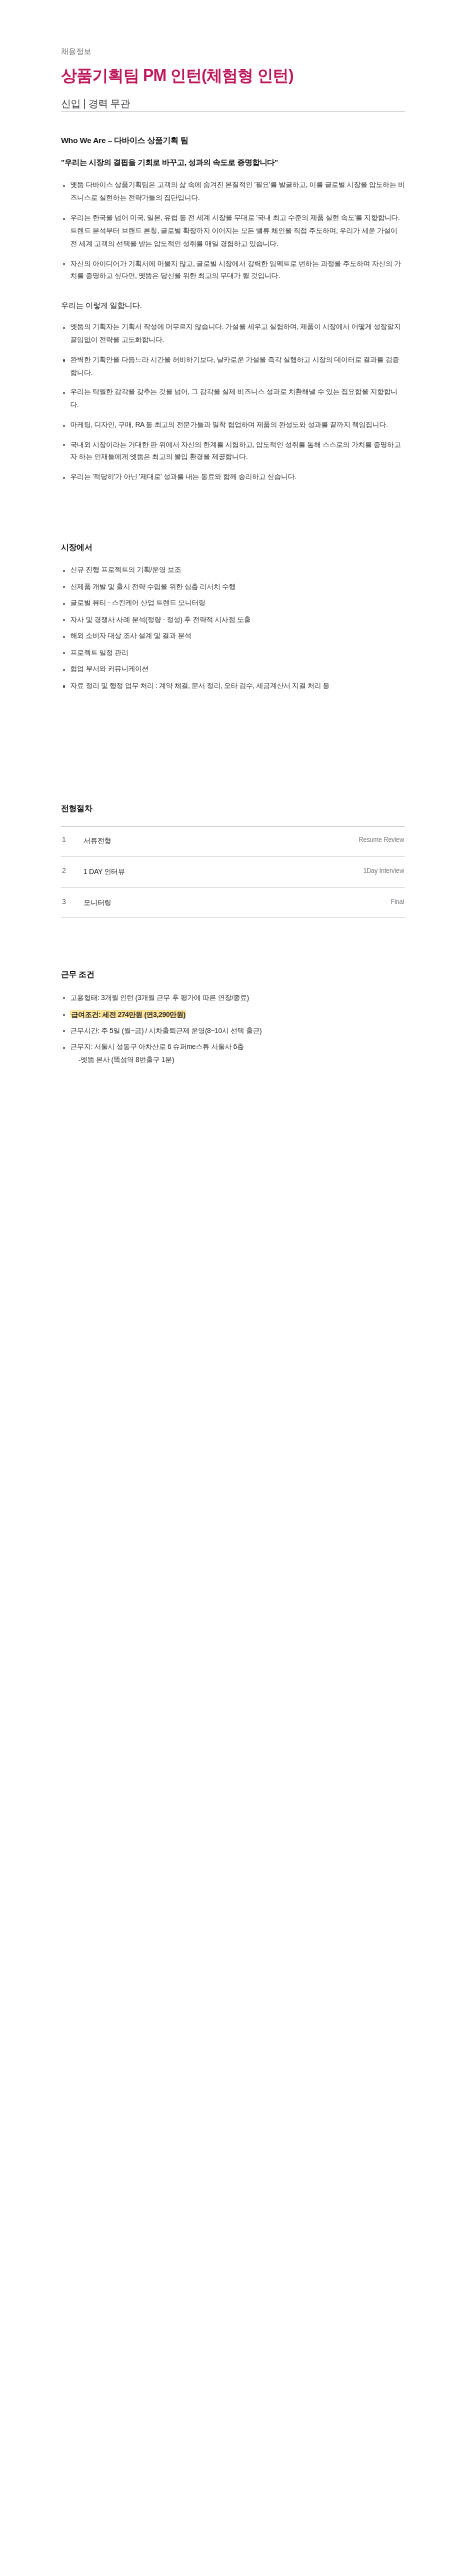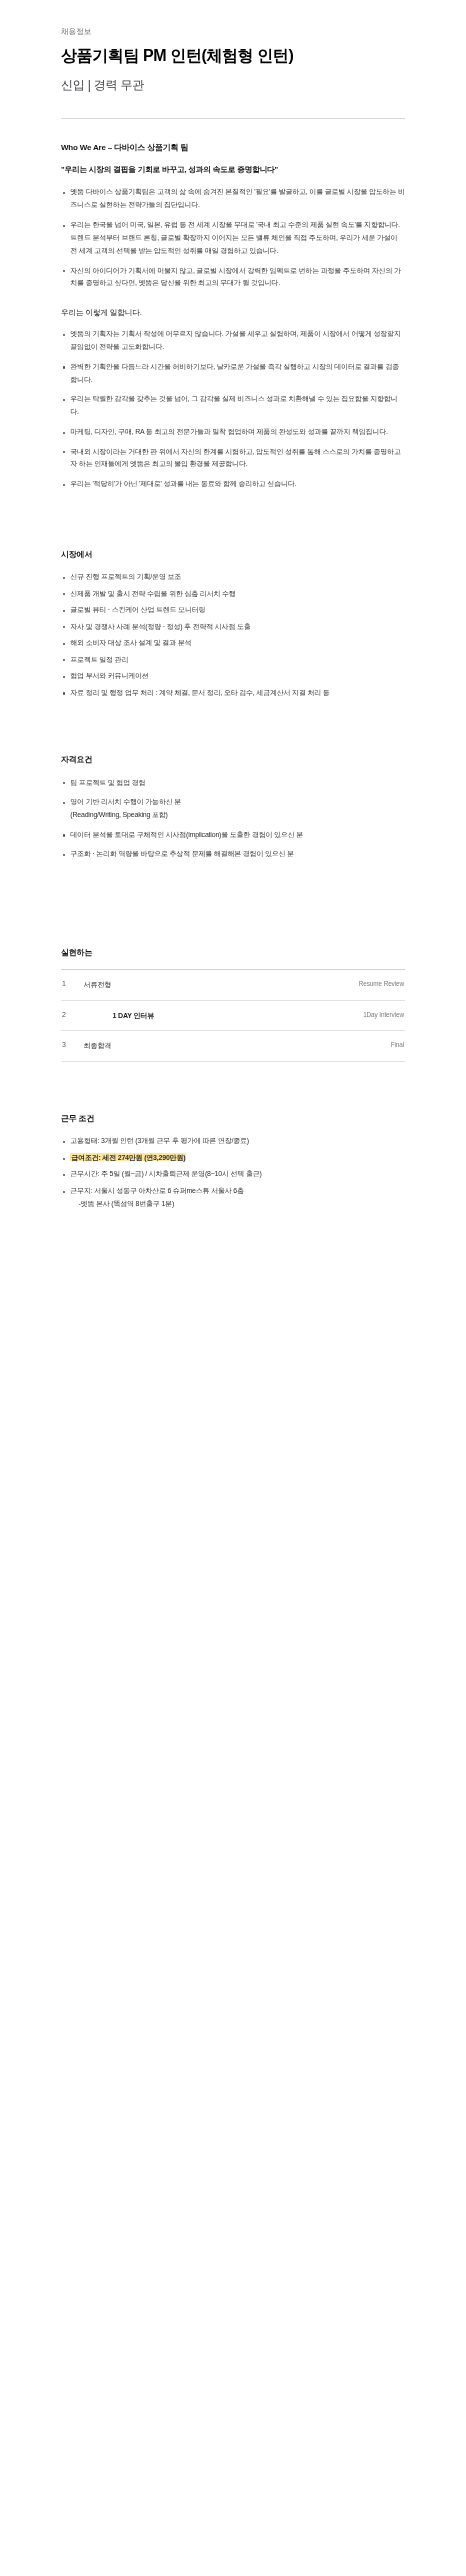--- a/index.html
+++ b/index.html
@@ -20,41 +20,40 @@
     position: relative;
     box-sizing: border-box;
     padding: 0 0 31px 0;
   }
   .inner {
     padding: 0 61px;
   }
 
   
   .header {
-    padding-top: 27px;
+    padding-top: 47px;
   }
   .kicker {
     font-size: 7.7px;
     color: #6e6e73;
     letter-spacing: -0.1px;
     margin-bottom: 8.2px;
   }
   .job-title {
     font-size: 16px;
     font-weight: 700;
     letter-spacing: -0.4px;
     line-height: 1.35;
-    color: #000000;
+    color: #be185d;
     margin: 0 0 10.3px 0;
   }
   .job-meta {
-    font-size: 12px;
+    font-size: 10px;
     color: #3d3d42;
     letter-spacing: -0.2px;
-    margin-bottom: 24px;
   }
   .rule {
     height: 0.5px;
     background: #d8d8dc;
     width: 100%;
     margin: 0;
   }
 
   
   .section {
@@ -127,22 +126,21 @@
     color: #55555c;
     letter-spacing: -0.1px;
   }
   .process-label {
     flex: 1;
     font-size: 7.1px;
     color: #1d1d21;
     letter-spacing: -0.2px;
   }
   .process-row.strong .process-label {
-    font-weight: 700;
-    margin-left: 29px;
+    font-weight: 400;
   }
   .process-en {
     font-size: 6.4px;
     color: #7b7b83;
     letter-spacing: -0.1px;
     text-align: right;
   }
 
   
   .hl {
@@ -206,52 +204,42 @@
         <li>자사 및 경쟁사 사례 분석(정량 · 정성) 후 전략적 시사점 도출</li>
         <li>해외 소비자 대상 조사 설계 및 결과 분석</li>
         <li>프로젝트 일정 관리</li>
         <li>협업 부서와 커뮤니케이션</li>
         <li>자료 정리 및 행정 업무 처리 : 계약 체결, 문서 정리, 오타 검수, 세금계산서 지결 처리 등</li>
       </ul>
     </div>
 
     <div class="spacer-xl"></div>
 
-    <div class="section">
-      <h2 class="section-title">자격요건</h2>
-      <ul class="bullets">
-        <li>팀 프로젝트 및 협업 경험</li>
-        <li style="white-space:pre-line;">영어 기반 리서치 수행이 가능하신 분
-(Reading/Writing, Speaking 포함)</li>
-        <li>데이터 분석을 토대로 구체적인 시사점(implication)을 도출한 경험이 있으신 분</li>
-        <li>구조화 · 논리화 역량을 바탕으로 추상적 문제를 해결해본 경험이 있으신 분</li>
-      </ul>
-    </div>
-
-    <div class="spacer-xl"></div>
-
-
-    <div class="spacer-xl"></div>
-
-    <div class="section">
-      <h2 class="section-title">실현하는</h2>
+
+    <div class="spacer-xl"></div>
+
+
+    <div class="spacer-xl"></div>
+
+    <div class="section">
+      <h2 class="section-title">전형절차</h2>
       <div class="process">
         <div class="process-row">
           <div class="process-num">1</div>
           <div class="process-label">서류전형</div>
           <div class="process-en">Resume Review</div>
         </div>
         <div class="process-row strong">
           <div class="process-num">2</div>
           <div class="process-label">1 DAY 인터뷰</div>
           <div class="process-en">1Day Interview</div>
         </div>
         <div class="process-row">
           <div class="process-num">3</div>
-          <div class="process-label">최종합격</div>
+          <div class="process-label">모니터링</div>
           <div class="process-en">Final</div>
         </div>
       </div>
     </div>
 
     <div class="spacer-xl"></div>
 
     <div class="section">
       <h2 class="section-title">근무 조건</h2>
       <ul class="bullets tight">

